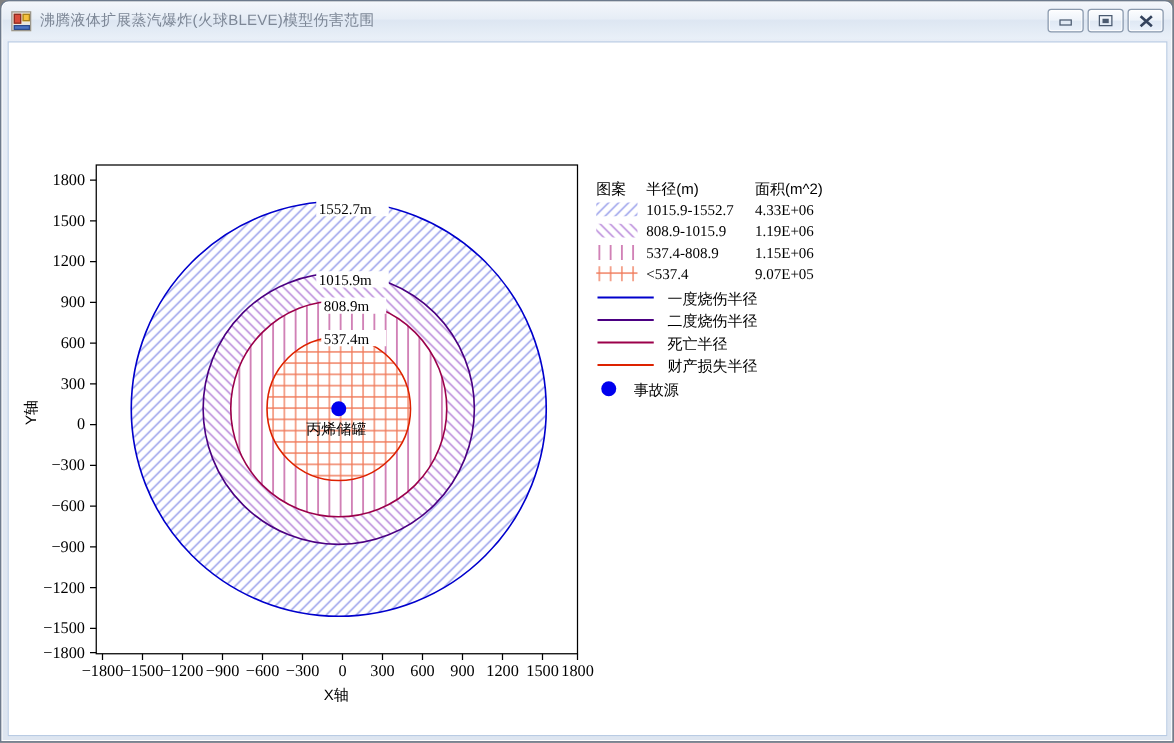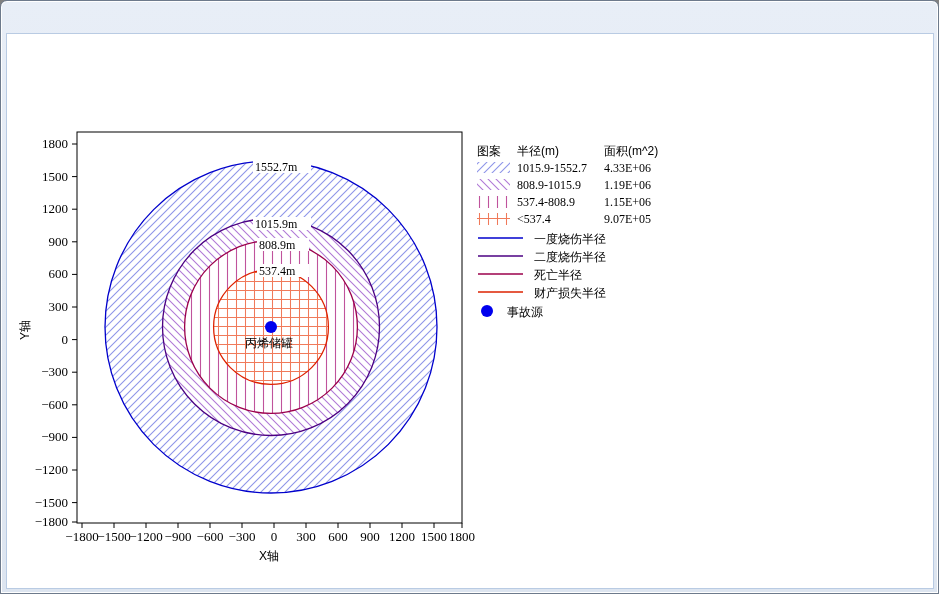--- a/index.html
+++ b/index.html
@@ -141,20 +141,47 @@
     font-family: "Liberation Sans", sans-serif;
     font-size: 12px;
     fill: #000;
   }
 </style>
 </head>
 <body>
 
 <div id="app-window">
 
+  <div id="title-bar">
+    <div id="win-icon">
+      <span class="q q1"></span>
+      <span class="q q2"></span>
+      <span class="q q3"></span>
+    </div>
+    <div id="title-text">沸腾液体扩展蒸汽爆炸(火球BLEVE)模型伤害范围</div>
+
+    <div id="win-buttons">
+      <div class="win-btn">
+        <svg width="13" height="11" viewBox="0 0 13 11">
+          <rect x="2" y="5" width="9" height="4" fill="none" stroke="#4a5a70" stroke-width="1"></rect>
+        </svg>
+      </div>
+      <div class="win-btn">
+        <svg width="13" height="11" viewBox="0 0 13 11">
+          <rect x="1.5" y="1.5" width="10" height="8" fill="none" stroke="#4a5a70" stroke-width="1"></rect>
+          <rect x="4" y="4" width="5" height="3.5" fill="#4a5a70"></rect>
+        </svg>
+      </div>
+      <div class="win-btn">
+        <svg width="14" height="12" viewBox="0 0 14 12">
+          <path d="M2.5 2 L11.5 10 M11.5 2 L2.5 10" stroke="#33425c" stroke-width="2.1" fill="none"></path>
+        </svg>
+      </div>
+    </div>
+  </div>
 
   <div id="client-area">
     <div id="chart-root">
       <svg id="chart-svg" width="926" height="554" viewBox="0 0 926 554">
         <defs>
 
           <pattern id="pat-diag-fwd" patternUnits="userSpaceOnUse" width="8" height="8">
             <path d="M-2,2 l4,-4 M0,8 l8,-8 M6,10 l4,-4" stroke="#8e95e8" stroke-width="1.1" fill="none"></path>
           </pattern>
 

